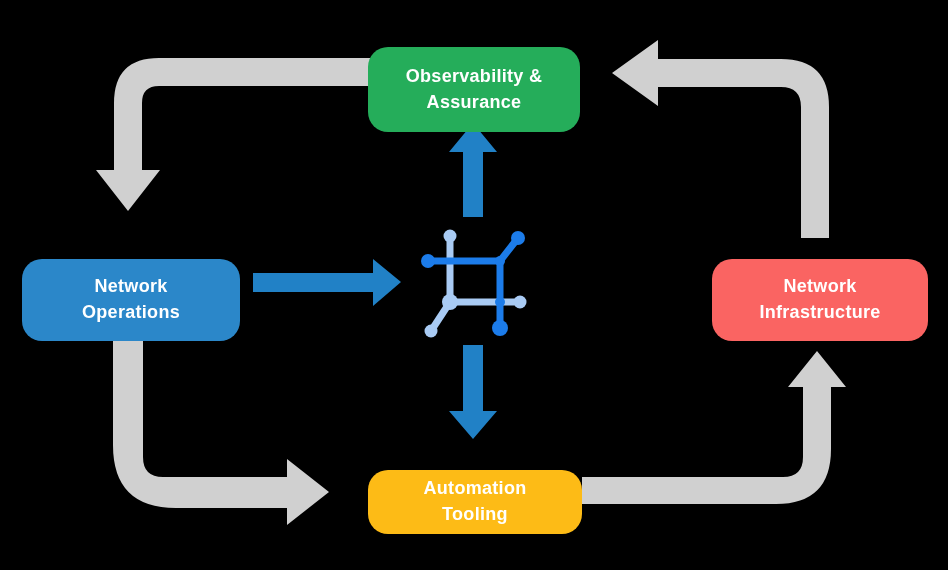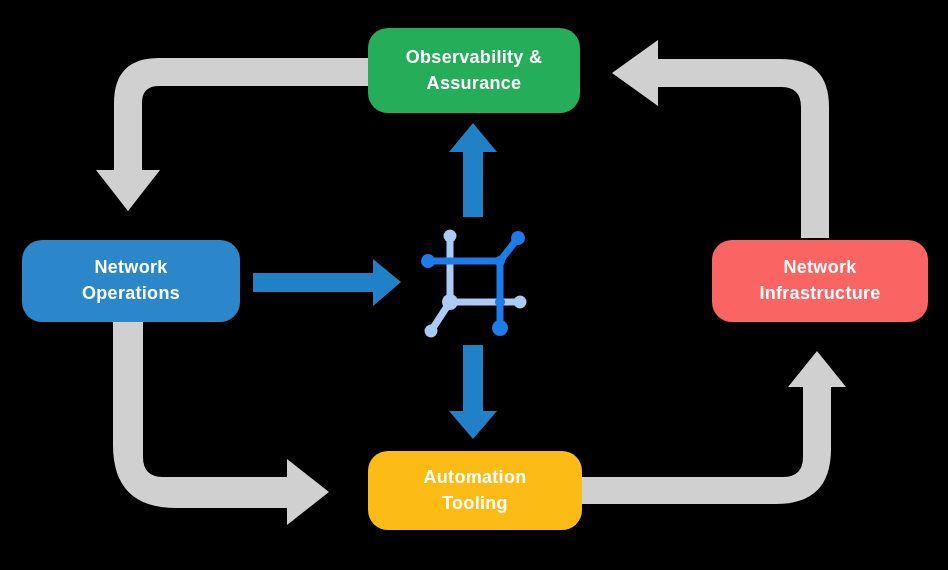--- a/index.html
+++ b/index.html
@@ -22,25 +22,26 @@
     display: flex;
     align-items: center;
     justify-content: center;
     text-align: center;
     color: var(--labelText, #fff);
     font-weight: bold;
     font-size: 18px;
     line-height: 1.42;
     letter-spacing: 0.3px;
     white-space: pre-line;
+    margin-top: 19px;
   }
   .node-observability { left: 368px; top: 28px;  width: 212px; height: 85px; background: var(--greenBox); }
   .node-operations    { left: 22px;  top: 240px; width: 218px; height: 82px; background: var(--blueBox); }
   .node-infrastructure{ left: 712px; top: 240px; width: 216px; height: 82px; background: var(--redBox); }
-  .node-tooling       { left: 368px; top: 451px; width: 214px; height: 79px; background: var(--yellowBox); }
+  .node-tooling       { left: 368px; top: 451px; width: 214px; height: 64px; background: var(--yellowBox); }
 </style>
 </head>
 <body>
 
 <div class="canvas">
 
   <svg class="layer" viewBox="0 0 948 570">
 
     <path fill="var(--grayArrow)" d="M 370 58 L 159 58 Q 114 58 114 103 L 114 170 L 96 170 L 128 211 L 160 170 L 142 170 L 142 103 Q 142 86 159 86 L 370 86 Z"></path>
     <path fill="var(--grayArrow)" d="M 658 40 L 612 73 L 658 106 L 658 87 L 781 87 Q 801 87 801 107 L 801 238 L 829 238 L 829 107 Q 829 59 781 59 L 658 59 Z"></path>

